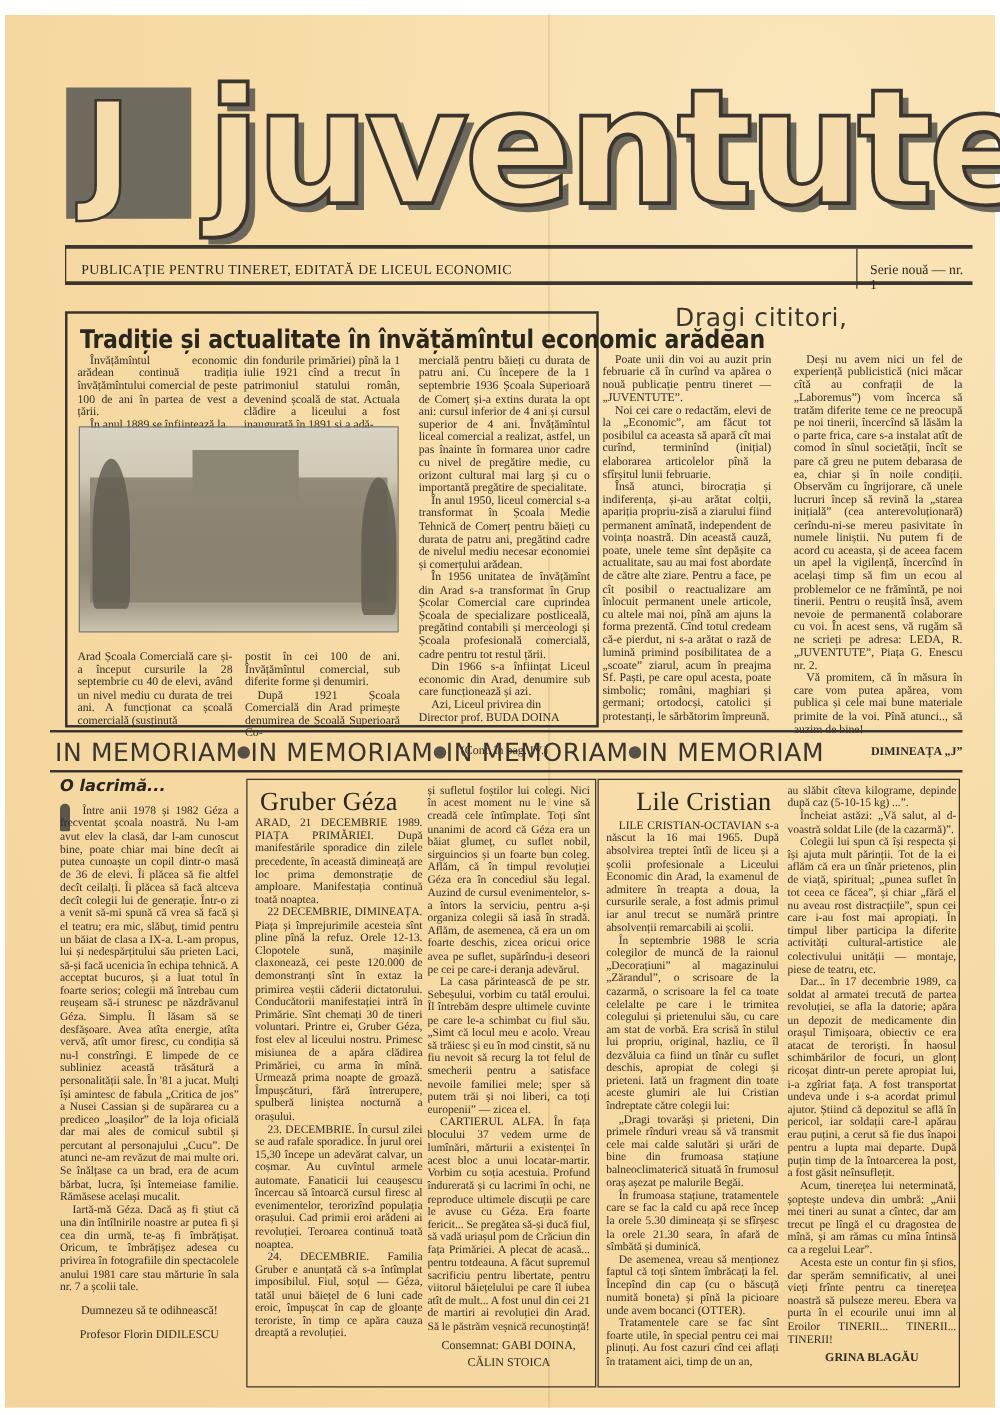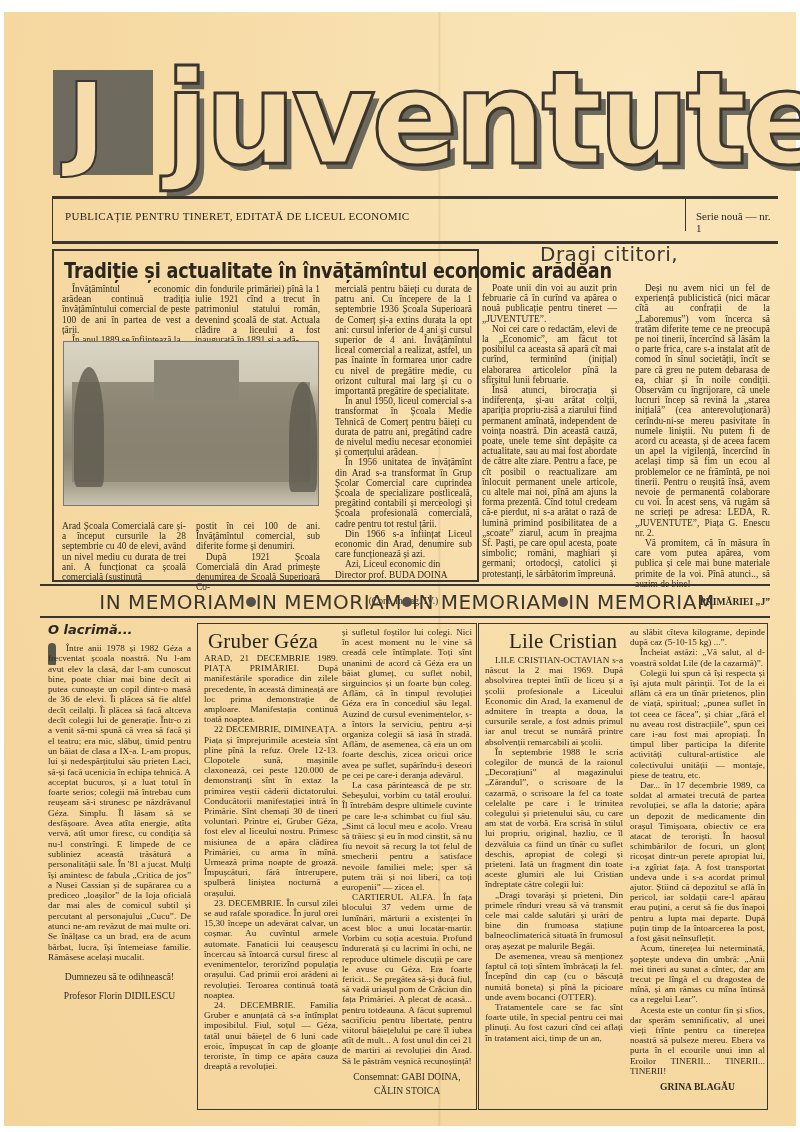--- a/index.html
+++ b/index.html
@@ -8,39 +8,39 @@
   .paper{position:absolute;left:4px;top:12px;width:792px;height:1114px;background:#f7dca8;
     background-image:linear-gradient(90deg,rgba(0,0,0,0) 0,rgba(0,0,0,0) 434px,rgba(150,110,60,.18) 435px,rgba(0,0,0,0) 437px),
     radial-gradient(ellipse at 80% 10%,#fae6bb 0,#f6d9a2 60%,#f3d49b 100%);}
   .abs{position:absolute}
   
   .logo-box{left:53px;top:70px;width:100px;height:105px;background:#6f6a5e;}
   .logo-box span{position:absolute;left:14px;top:-2px;font-family:"DejaVu Sans",sans-serif;font-weight:bold;font-size:104px;color:#f6dcaa;line-height:1;-webkit-text-stroke:2px #3b3730}
   .mast-title{left:165px;top:55px;font-family:"DejaVu Sans",sans-serif;font-weight:bold;font-size:128px;letter-spacing:-4px;line-height:1;color:#f6dcaa;
     -webkit-text-stroke:3px #3a362f;text-shadow:6px 6px 0 #6d685c}
   .rule{background:#3a362f}
-  .subhead{left:52px;top:196px;width:726px;height:48px;border-top:3px solid #3a362f;border-bottom:3px solid #3a362f;border-left:1px solid #3a362f}
+  .subhead{left:52px;top:196px;width:726px;height:32px;border-top:3px solid #3a362f;border-bottom:3px solid #3a362f;border-left:1px solid #3a362f}
   .subhead .pub{position:absolute;left:12px;top:11px;font-size:11px;letter-spacing:.3px}
   .subhead .sep{position:absolute;left:632px;top:0;width:1px;height:32px;background:#3a362f}
   .subhead .ser{position:absolute;left:643px;top:11px;font-size:11px}
   
   .box{left:52px;top:249px;width:427px;height:333px;border:2px solid #3a362f}
   .box h1{position:absolute;left:10px;top:8px;font-family:"DejaVu Sans",sans-serif;font-weight:bold;font-size:20.5px;letter-spacing:-.2px;white-space:nowrap;transform:scaleX(.86);transform-origin:left top}
   .col{position:absolute;font-size:9.4px;line-height:10.2px;text-align:justify;color:#2f2b25}
   .col p{text-indent:10px}
   .photo{left:63px;top:341px;width:256px;height:165px;background:linear-gradient(180deg,#d9d3c3 0,#cfc8b5 25%,#9b9482 45%,#8a8472 70%,#a7a08c 88%,#cbc4b0 100%);border:1px solid #777}
   .photo .bld{position:absolute;left:90px;top:18px;width:85px;height:40px;background:#8c8676}
   .photo .bld2{position:absolute;left:8px;top:40px;width:238px;height:100px;background:#888171;opacity:.85}
   .photo .tree{position:absolute;border-radius:50% 50% 10% 10%;background:#5e5a4d;opacity:.8}
   
   .dragi-title{left:540px;top:242px;font-family:"DejaVu Sans",sans-serif;font-size:20px;color:#3a362f;letter-spacing:.5px}
   
   .band{left:40px;top:584px;width:730px;height:2px;background:#3a362f}
   .band2{left:40px;top:616px;width:730px;height:2px;background:#3a362f}
-  .memo{left:44px;top:588px;width:726px;height:28px;display:flex;justify-content:center;align-items:center;font-family:"DejaVu Sans",sans-serif;font-size:20px;color:#3a362f;letter-spacing:.5px}
+  .memo{left:44px;top:588px;width:726px;height:28px;display:flex;justify-content:flex-start;align-items:center;font-family:"DejaVu Sans",sans-serif;font-size:20px;color:#3a362f;letter-spacing:.5px}
   .memo .dot{width:10px;height:10px;border-radius:50%;background:#55514a;display:inline-block}
   .lacrima-title{left:48px;top:622px;font-family:"DejaVu Sans",sans-serif;font-style:italic;font-weight:bold;font-size:13px}
   .pencil{left:48px;top:643px;width:8px;height:22px;background:#5a564c;border-radius:4px 4px 1px 1px}
   .gbox{left:197px;top:623px;width:280px;height:487px;border:1px solid #3a362f}
   .gbox h2,.lbox h2{position:absolute;font-weight:normal;font-size:21px;letter-spacing:.2px}
   .lbox{left:478px;top:623px;width:290px;height:487px;border:1px solid #3a362f}
   .sig{font-size:9.6px;text-align:center}
 </style>
 </head>
 <body>
@@ -78,53 +78,54 @@
 </div>
 <div class="col" style="left:196px;top:521px;width:124px">
   <p style="text-indent:0">postit în cei 100 de ani. Învățămîntul comercial, sub diferite forme și denumiri.</p>
   <p>După 1921 Școala Comercială din Arad primește denumirea de Școală Superioară Co-</p>
 </div>
 <div class="col" style="left:335px;top:284px;width:137px">
   <p style="text-indent:0">mercială pentru băieți cu durata de patru ani. Cu începere de la 1 septembrie 1936 Școala Superioară de Comerț și-a extins durata la opt ani: cursul inferior de 4 ani și cursul superior de 4 ani. Învățămîntul liceal comercial a realizat, astfel, un pas înainte în formarea unor cadre cu nivel de pregătire medie, cu orizont cultural mai larg și cu o importantă pregătire de specialitate.</p>
   <p>În anul 1950, liceul comercial s-a transformat în Școala Medie Tehnică de Comerț pentru băieți cu durata de patru ani, pregătind cadre de nivelul mediu necesar economiei și comerțului arădean.</p>
   <p>În 1956 unitatea de învățămînt din Arad s-a transformat în Grup Școlar Comercial care cuprindea Școala de specializare postliceală, pregătind contabili și merceologi și Școala profesională comercială, cadre pentru tot restul țării.</p>
   <p>Din 1966 s-a înființat Liceul economic din Arad, denumire sub care funcționează și azi.</p>
-  <p>Azi, Liceul economic din</p>
+  <p>Azi, Liceul privirea din</p>
   <p style="text-indent:0">Director prof. BUDA DOINA</p>
   <p class="sig" style="text-indent:0;margin-top:16px">(Cont. în pag. IV.)</p>
 </div>
 
 <div class="abs dragi-title">Dragi cititori,</div>
 <div class="col" style="left:482px;top:283px;width:135px">
   <p>Poate unii din voi au auzit prin februarie că în curînd va apărea o nouă publicație pentru tineret — „JUVENTUTE”.</p>
   <p>Noi cei care o redactăm, elevi de la „Economic”, am făcut tot posibilul ca aceasta să apară cît mai curînd, terminînd (inițial) elaborarea articolelor pînă la sfîrșitul lunii februarie.</p>
   <p>Însă atunci, birocrația și indiferența, și-au arătat colții, apariția propriu-zisă a ziarului fiind permanent amînată, independent de voința noastră. Din această cauză, poate, unele teme sînt depășite ca actualitate, sau au mai fost abordate de către alte ziare. Pentru a face, pe cît posibil o reactualizare am înlocuit permanent unele articole, cu altele mai noi, pînă am ajuns la forma prezentă. Cînd totul credeam că-e pierdut, ni s-a arătat o rază de lumină primind posibilitatea de a „scoate” ziarul, acum în preajma Sf. Paști, pe care opul acesta, poate simbolic; români, maghiari și germani; ortodocși, catolici și protestanți, le sărbătorim împreună.</p>
 </div>
 <div class="col" style="left:635px;top:283px;width:135px">
   <p>Deși nu avem nici un fel de experiență publicistică (nici măcar cîtă au confrații de la „Laboremus”) vom încerca să tratăm diferite teme ce ne preocupă pe noi tinerii, încercînd să lăsăm la o parte frica, care s-a instalat atît de comod în sînul societății, încît se pare că greu ne putem debarasa de ea, chiar și în noile condiții. Observăm cu îngrijorare, că unele lucruri încep să revină la „starea inițială” (cea anterevoluționară) cerîndu-ni-se mereu pasivitate în numele liniștii. Nu putem fi de acord cu aceasta, și de aceea facem un apel la vigilență, încercînd în același timp să fim un ecou al problemelor ce ne frămîntă, pe noi tinerii. Pentru o reușită însă, avem nevoie de permanentă colaborare cu voi. În acest sens, vă rugăm să ne scrieți pe adresa: LEDA, R. „JUVENTUTE”, Piața G. Enescu nr. 2.</p>
   <p>Vă promitem, că în măsura în care vom putea apărea, vom publica și cele mai bune materiale primite de la voi. Pînă atunci.., să auzim de bine!</p>
-  <p class="sig" style="text-align:right;margin-top:8px;font-weight:bold">PRIMĂRIEI „J”</p>
+  <p class="sig" style="text-align:right;margin-top:8px;font-weight:bold">DIMINEAȚA „J”</p>
 </div>
 
 <div class="abs band rule"></div>
 <div class="abs memo">
   <span>IN MEMORIAM</span>
   <span class="dot"></span>
   <span>IN MEMORIAM</span>
   <span class="dot"></span>
   <span>IN MEMORIAM</span>
   <span class="dot"></span>
   <span>IN MEMORIAM</span>
 </div>
 <div class="abs band2 rule"></div>
 
 <div class="abs lacrima-title">O lacrimă...</div>
 <div class="abs pencil"></div>
 <div class="col" style="left:48px;top:643px;width:143px;font-size:9.2px;line-height:10.3px">
   <p style="text-indent:18px">Între anii 1978 și 1982 Géza a frecventat școala noastră. Nu l-am avut elev la clasă, dar l-am cunoscut bine, poate chiar mai bine decît ai putea cunoaște un copil dintr-o masă de 36 de elevi. Îi plăcea să fie altfel decît ceilalți. Îi plăcea să facă altceva decît colegii lui de generație. Într-o zi a venit să-mi spună că vrea să facă și el teatru; era mic, slăbuț, timid pentru un băiat de clasa a IX-a. L-am propus, lui și nedespărțitului său prieten Laci, să-și facă ucenicia în echipa tehnică. A acceptat bucuros, și a luat totul în foarte serios; colegii mă întrebau cum reușeam să-i strunesc pe năzdrăvanul Géza. Simplu. Îl lăsam să se desfășoare. Avea atîta energie, atîta vervă, atît umor firesc, cu condiția să nu-l constrîngi. E limpede de ce subliniez această trăsătură a personalității sale. În '81 a jucat. Mulți își amintesc de fabula „Critica de jos” a Nusei Cassian și de supărarea cu a prediceo „loașilor” de la loja oficială dar mai ales de comicul subtil și percutant al personajului „Cucu”. De atunci ne-am revăzut de mai multe ori. Se înălțase ca un brad, era de acum bărbat, lucra, își întemeiase familie. Rămăsese același mucalit.</p>
+  <p>Iartă-mă Géza. Dacă aș fi știut că una din întîlnirile noastre ar putea fi și cea din urmă, te-aș fi îmbrățișat. Oricum, te îmbrățișez adesea cu privirea în fotografiile din spectacolele anului 1981 care stau mărturie în sala nr. 7 a școlii tale.</p>
   <p class="sig" style="text-indent:0;margin-top:10px">Dumnezeu să te odihnească!</p>
   <p class="sig" style="text-indent:0;margin-top:8px">Profesor Florin DIDILESCU</p>
 </div>
 
 <div class="abs gbox">
   <h2 style="left:10px;top:5px">Gruber Géza</h2>
 </div>
 <div class="col" style="left:204px;top:653px;width:134px;font-size:9.2px;line-height:10.2px">
   <p style="text-indent:0">ARAD, 21 DECEMBRIE 1989. PIAȚA PRIMĂRIEI. După manifestările sporadice din zilele precedente, în această dimineață are loc prima demonstrație de amploare. Manifestația continuă toată noaptea.</p>
   <p>22 DECEMBRIE, DIMINEAȚA. Piața și împrejurimile acesteia sînt pline pînă la refuz. Orele 12-13. Clopotele sună, mașinile claxonează, cei peste 120.000 de demonstranți sînt în extaz la primirea veștii căderii dictatorului. Conducătorii manifestației intră în Primărie. Sînt chemați 30 de tineri voluntari. Printre ei, Gruber Géza, fost elev al liceului nostru. Primesc misiunea de a apăra clădirea Primăriei, cu arma în mînă. Urmează prima noapte de groază. Împușcături, fără întrerupere, spulberă liniștea nocturnă a orașului.</p>
@@ -136,23 +137,24 @@
   <p>La casa părintească de pe str. Sebeșului, vorbim cu tatăl eroului. Îl întrebăm despre ultimele cuvinte pe care le-a schimbat cu fiul său. „Simt că locul meu e acolo. Vreau să trăiesc și eu în mod cinstit, să nu fiu nevoit să recurg la tot felul de smecherii pentru a satisface nevoile familiei mele; sper să putem trăi și noi liberi, ca toți europenii” — zicea el.</p>
   <p>CARTIERUL ALFA. În fața blocului 37 vedem urme de lumînări, mărturii a existenței în acest bloc a unui locatar-martir. Vorbim cu soția acestuia. Profund îndurerată și cu lacrimi în ochi, ne reproduce ultimele discuții pe care le avuse cu Géza. Era foarte fericit... Se pregătea să-și ducă fiul, să vadă uriașul pom de Crăciun din fața Primăriei. A plecat de acasă... pentru totdeauna. A făcut supremul sacrificiu pentru libertate, pentru viitorul băiețelului pe care îl iubea atît de mult... A fost unul din cei 21 de martiri ai revoluției din Arad. Să le păstrăm veșnică recunoștință!</p>
   <p class="sig" style="text-indent:0;margin-top:6px">Consemnat: GABI DOINA,</p>
   <p class="sig" style="text-indent:0;margin-top:4px">CĂLIN STOICA</p>
 </div>
 
 <div class="abs lbox">
   <h2 style="left:30px;top:5px">Lile Cristian</h2>
 </div>
 <div class="col" style="left:485px;top:655px;width:138px;font-size:9.2px;line-height:10.2px">
-  <p>LILE CRISTIAN-OCTAVIAN s-a născut la 2 mai 1969. După absolvirea treptei întîi de liceu și a școlii profesionale a Liceului Economic din Arad, la examenul de admitere în treapta a doua, la cursurile serale, a fost admis primul iar anul trecut se numără printre absolvenții remarcabili ai școlii.</p>
+  <p>LILE CRISTIAN-OCTAVIAN s-a născut la 16 mai 1965. După absolvirea treptei întîi de liceu și a școlii profesionale a Liceului Economic din Arad, la examenul de admitere în treapta a doua, la cursurile serale, a fost admis primul iar anul trecut se numără printre absolvenții remarcabili ai școlii.</p>
   <p>În septembrie 1988 le scria colegilor de muncă de la raionul „Decorațiuni” al magazinului „Zărandul”, o scrisoare de la cazarmă, o scrisoare la fel ca toate celelalte pe care i le trimitea colegului și prietenului său, cu care am stat de vorbă. Era scrisă în stilul lui propriu, original, hazliu, ce îl dezvăluia ca fiind un tînăr cu suflet deschis, apropiat de colegi și prieteni. Iată un fragment din toate aceste glumiri ale lui Cristian îndreptate către colegii lui:</p>
   <p>„Dragi tovarăși și prieteni, Din primele rînduri vreau să vă transmit cele mai calde salutări și urări de bine din frumoasa stațiune balneoclimaterică situată în frumosul oraș așezat pe malurile Begăi.</p>
+  <p>În frumoasa stațiune, tratamentele care se fac la cald cu apă rece încep la orele 5.30 dimineața și se sfîrșesc la orele 21.30 seara, în afară de sîmbătă și duminică.</p>
   <p>De asemenea, vreau să menționez faptul că toți sîntem îmbrăcați la fel. Începînd din cap (cu o băscuță numită boneta) și pînă la picioare unde avem bocanci (OTTER).</p>
   <p>Tratamentele care se fac sînt foarte utile, în special pentru cei mai plinuți. Au fost cazuri cînd cei aflați în tratament aici, timp de un an,</p>
 </div>
 <div class="col" style="left:630px;top:627px;width:135px;font-size:9.2px;line-height:10.2px">
   <p style="text-indent:0">au slăbit cîteva kilograme, depinde după caz (5-10-15 kg) ...”.</p>
   <p>Încheiat astăzi: „Vă salut, al d-voastră soldat Lile (de la cazarmă)”.</p>
   <p>Colegii lui spun că își respecta și își ajuta mult părinții. Tot de la ei aflăm că era un tînăr prietenos, plin de viață, spiritual; „punea suflet în tot ceea ce făcea”, și chiar „fără el nu aveau rost distracțiile”, spun cei care i-au fost mai apropiați. În timpul liber participa la diferite activități cultural-artistice ale colectivului unității — montaje, piese de teatru, etc.</p>
   <p>Dar... în 17 decembrie 1989, ca soldat al armatei trecută de partea revoluției, se afla la datorie; apăra un depozit de medicamente din orașul Timișoara, obiectiv ce era atacat de teroriști. În haosul schimbărilor de focuri, un glonț ricoșat dintr-un perete apropiat lui, i-a zgîriat fața. A fost transportat undeva unde i s-a acordat primul ajutor. Știind că depozitul se află în pericol, iar soldații care-l apărau erau puțini, a cerut să fie dus înapoi pentru a lupta mai departe. După puțin timp de la întoarcerea la post, a fost găsit neînsuflețit.</p>
   <p>Acum, tinerețea lui neterminată, șoptește undeva din umbră: „Anii mei tineri au sunat a cîntec, dar am trecut pe lîngă el cu dragostea de mînă, și am rămas cu mîna întinsă ca a regelui Lear”.</p>
   <p>Acesta este un contur fin și sfios, dar sperăm semnificativ, al unei vieți frînte pentru ca tinerețea noastră să pulseze mereu. Ebera va purta în el ecourile unui imn al Eroilor TINERII... TINERII... TINERII!</p>

